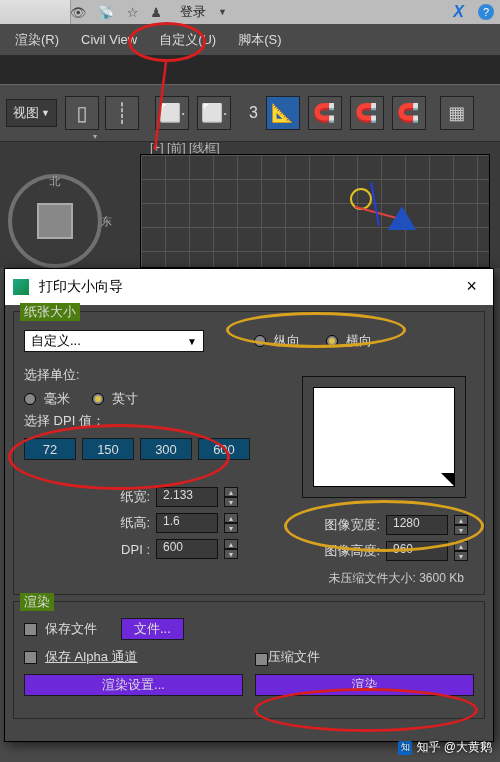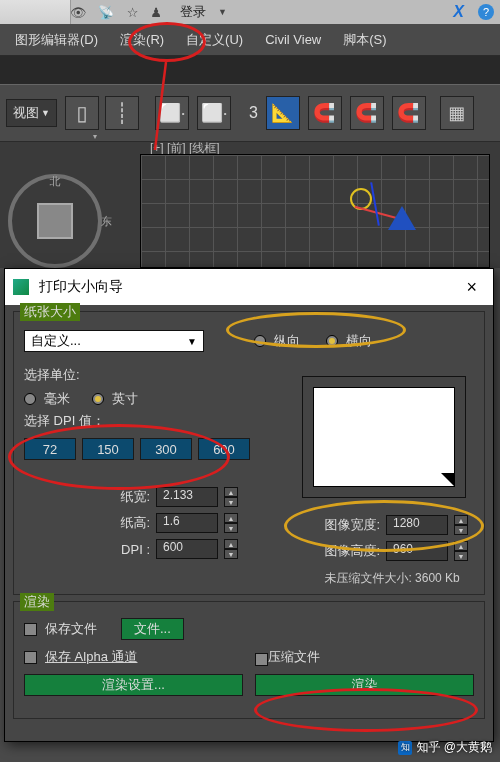--- a/index.html
+++ b/index.html
@@ -108,21 +108,21 @@
     border-bottom:24px solid #2050c0;
   }
   
   .dialog {
     position:absolute; left:4px; top:268px; width:490px; height:474px;
     background:#464646; border:1px solid #000;
     box-shadow: 3px 3px 12px rgba(0,0,0,0.6);
   }
   .titlebar {
     height:36px; background:#fff; color:#000;
-    display:flex; align-items:center; padding:0 8px;
+    display:flex; align-items:center; padding:0 8px;font-family:Liberation Mono, monospace;
   }
   .titlebar .app-ico { width:16px; height:16px; background:linear-gradient(135deg,#2a8, #184); margin-right:10px; }
   .titlebar .t-title { flex:1; font-size:14px; }
   .titlebar .close { font-size:18px; padding:0 8px; }
   .group {
     border:1px solid #2a2a2a; margin:6px 8px; padding:8px 10px 10px;
     position:relative;
   }
   .group-label {
     position:absolute; top:-9px; left:6px; background:#4d7c0f; padding:0 4px;
@@ -166,21 +166,21 @@
     background:#3a3a3a; color:#ddd; border:1px solid #111;
     width:62px; height:20px; padding:0 6px; font-size:12px; text-align:left;
   }
   .spinner {
     width:14px; height:20px; display:flex; flex-direction:column;
   }
   .spinner div{ flex:1; border:1px solid #111; background:#555; font-size:7px; color:#ccc; display:flex; align-items:center; justify-content:center; }
   .left-col { width:214px; }
   .right-dim{ position:absolute; right:16px; top:202px; }
   .btn {
-    background:#15803d; border:1px solid #1a1a1a; color:#ddd;
+    background:#6d28d9; border:1px solid #1a1a1a; color:#ddd;
     height:22px; padding:0 12px; display:inline-flex; align-items:center; justify-content:center;
     font-size:13px;
   }
   .checkbox {
     width:13px; height:13px; border:1px solid #111; background:#888; display:inline-block;
   }
   .render-grid{ display:grid; grid-template-columns: 1fr 1fr; gap:8px 12px; }
   .uncompressed { color:#ccc; font-size:12px; }
   
   .ann {
@@ -207,24 +207,23 @@
   <span class="icon-glyph">♟</span>
   <span class="login-text">登录</span>
   <span class="icon-glyph" style="font-size:9px;">▼</span>
   <div class="top-right">
     <span class="blue-x">X</span>
     <span class="help-circ">?</span>
   </div>
 </div>
 
 <div class="menu-bar">
-  <div class="menu-item">图形编辑器(D)</div>
   <div class="menu-item">渲染(R)</div>
+  <div class="menu-item">Civil View</div>
   <div class="menu-item">自定义(U)</div>
-  <div class="menu-item">Civil View</div>
   <div class="menu-item">脚本(S)</div>
 </div>
 
 <div class="sep-strip"></div>
 
 <div class="toolbar">
   <div class="view-dd">
     <span>视图</span>
     <span class="arrow">▼</span>
   </div>
@@ -343,21 +342,21 @@
           </span>
       </div>
       <div class="num-row" style="margin-top:4px;">
         <span class="field-label">图像高度:</span>
         <span class="num-input">960</span>
         <span class="spinner">
             <div>▲</div>
             <div>▼</div>
           </span>
       </div>
-      <div class="uncompressed" style="margin-top:8px;text-align:left;">未压缩文件大小: 3600 Kb</div>
+      <div class="uncompressed" style="margin-top:8px;text-align:center;">未压缩文件大小: 3600 Kb</div>
     </div>
   </div>
 
   <div class="group" style="height:118px;">
     <div class="group-label">渲染</div>
     <div class="render-grid" style="margin-top:8px;">
       <div style="display:flex;align-items:center;gap:8px;">
         <span class="checkbox"></span>
         <span class="field-label">保存文件</span>
         <span style="width:8px;"></span>

